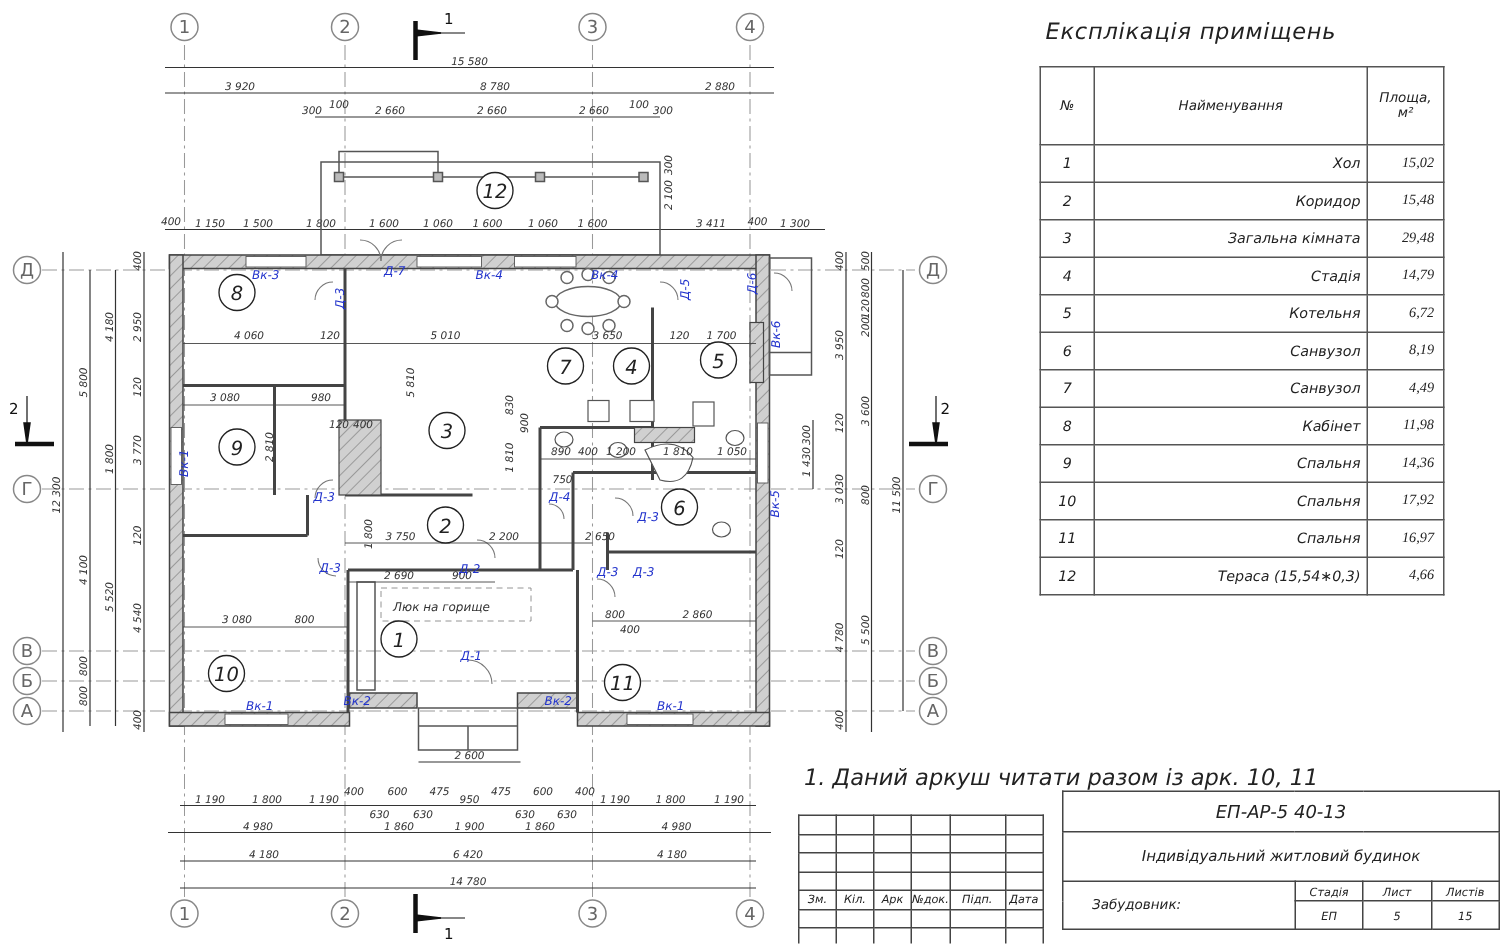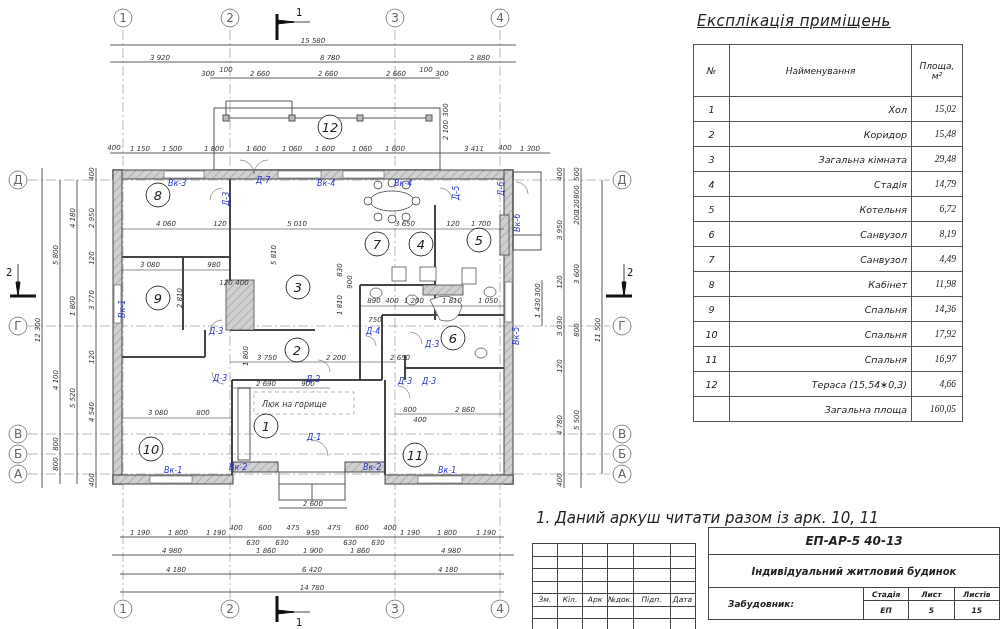--- a/index.html
+++ b/index.html
@@ -7,34 +7,34 @@
   .plan{position:absolute;left:0;top:0;width:690px;height:629px;}
   .plan svg{position:absolute;left:0;top:0;}
   .dim{font-family:"DejaVu Sans",sans-serif;font-style:italic;font-size:7px;fill:#333;}
   .dimv{font-family:"DejaVu Sans",sans-serif;font-style:italic;font-size:7px;fill:#333;}
   .axislbl{font-family:"DejaVu Sans",sans-serif;font-size:12px;fill:#666;}
   .roomnum{font-family:"DejaVu Sans",sans-serif;font-style:italic;font-size:13px;fill:#222;}
   .blue{font-family:"DejaVu Sans",sans-serif;font-style:italic;font-size:8px;fill:#2233cc;}
   .note{font-family:"DejaVu Sans",sans-serif;font-style:italic;font-size:8px;fill:#333;}
   .sect{font-family:"DejaVu Sans",sans-serif;font-size:10px;fill:#111;}
 
-  .expl-title{position:absolute;left:697px;top:12px;font-style:italic;font-size:15px;color:#222;letter-spacing:0.5px;text-decoration:underline;}
+  .expl-title{position:absolute;left:697px;top:12px;font-style:italic;font-size:15px;color:#222;letter-spacing:0.5px;}
   table.expl{position:absolute;left:693px;top:44px;border-collapse:collapse;width:270px;font-style:italic;font-size:9.5px;}
   table.expl td,table.expl th{border:1.2px solid #555;height:24px;padding:0 4px;font-weight:normal;}
   table.expl th{height:51px;font-size:9px;}
   table.expl td.n{width:27px;text-align:center;}
   table.expl td.a{width:40px;text-align:right;padding-right:6px;font-family:Liberation Serif, serif;}
   table.expl td.nm{padding-left:10px;text-align:right;}
 
   .note1{position:absolute;left:536px;top:509px;font-style:italic;font-size:15px;color:#222;}
   .stamp{position:absolute;left:532px;top:527px;width:468px;height:102px;}
   .stamp table{border-collapse:collapse;font-style:italic;font-size:7.5px;}
   .sl{position:absolute;left:0;top:16px;}
   .sl td{border:1px solid #444;width:24px;height:11.5px;padding:0;text-align:center;}
-  .sr{position:absolute;left:176px;top:0;font-weight:bold;}
+  .sr{position:absolute;left:176px;top:0;}
   .sr td{border:1px solid #444;padding:0;text-align:center;}
 </style>
 </head>
 <body>
 
 <div class="plan">
 <svg width="690" height="629" viewBox="0 0 690 629">
   <defs>
     <pattern id="hatch" patternUnits="userSpaceOnUse" width="6" height="6" patternTransform="rotate(45)">
       <rect width="6" height="6" fill="#d0d0d0"></rect>
@@ -512,25 +512,20 @@
   <tr>
         <td class="n">11</td>
         <td class="nm">Спальня</td>
         <td class="a">16,97</td>
       </tr>
   <tr>
         <td class="n">12</td>
         <td class="nm">Тераса  (15,54∗0,3)</td>
         <td class="a">4,66</td>
       </tr>
-  <tr>
-        <td class="n"></td>
-        <td class="nm">Загальна площа</td>
-        <td class="a">160,05</td>
-      </tr>
 </tbody>
   </table>
 
 <div class="note1">1. Даний аркуш читати разом із арк. 10, 11</div>
 
 <div class="stamp">
   <table class="sl">
     <tbody>
         <tr>
           <td></td>

